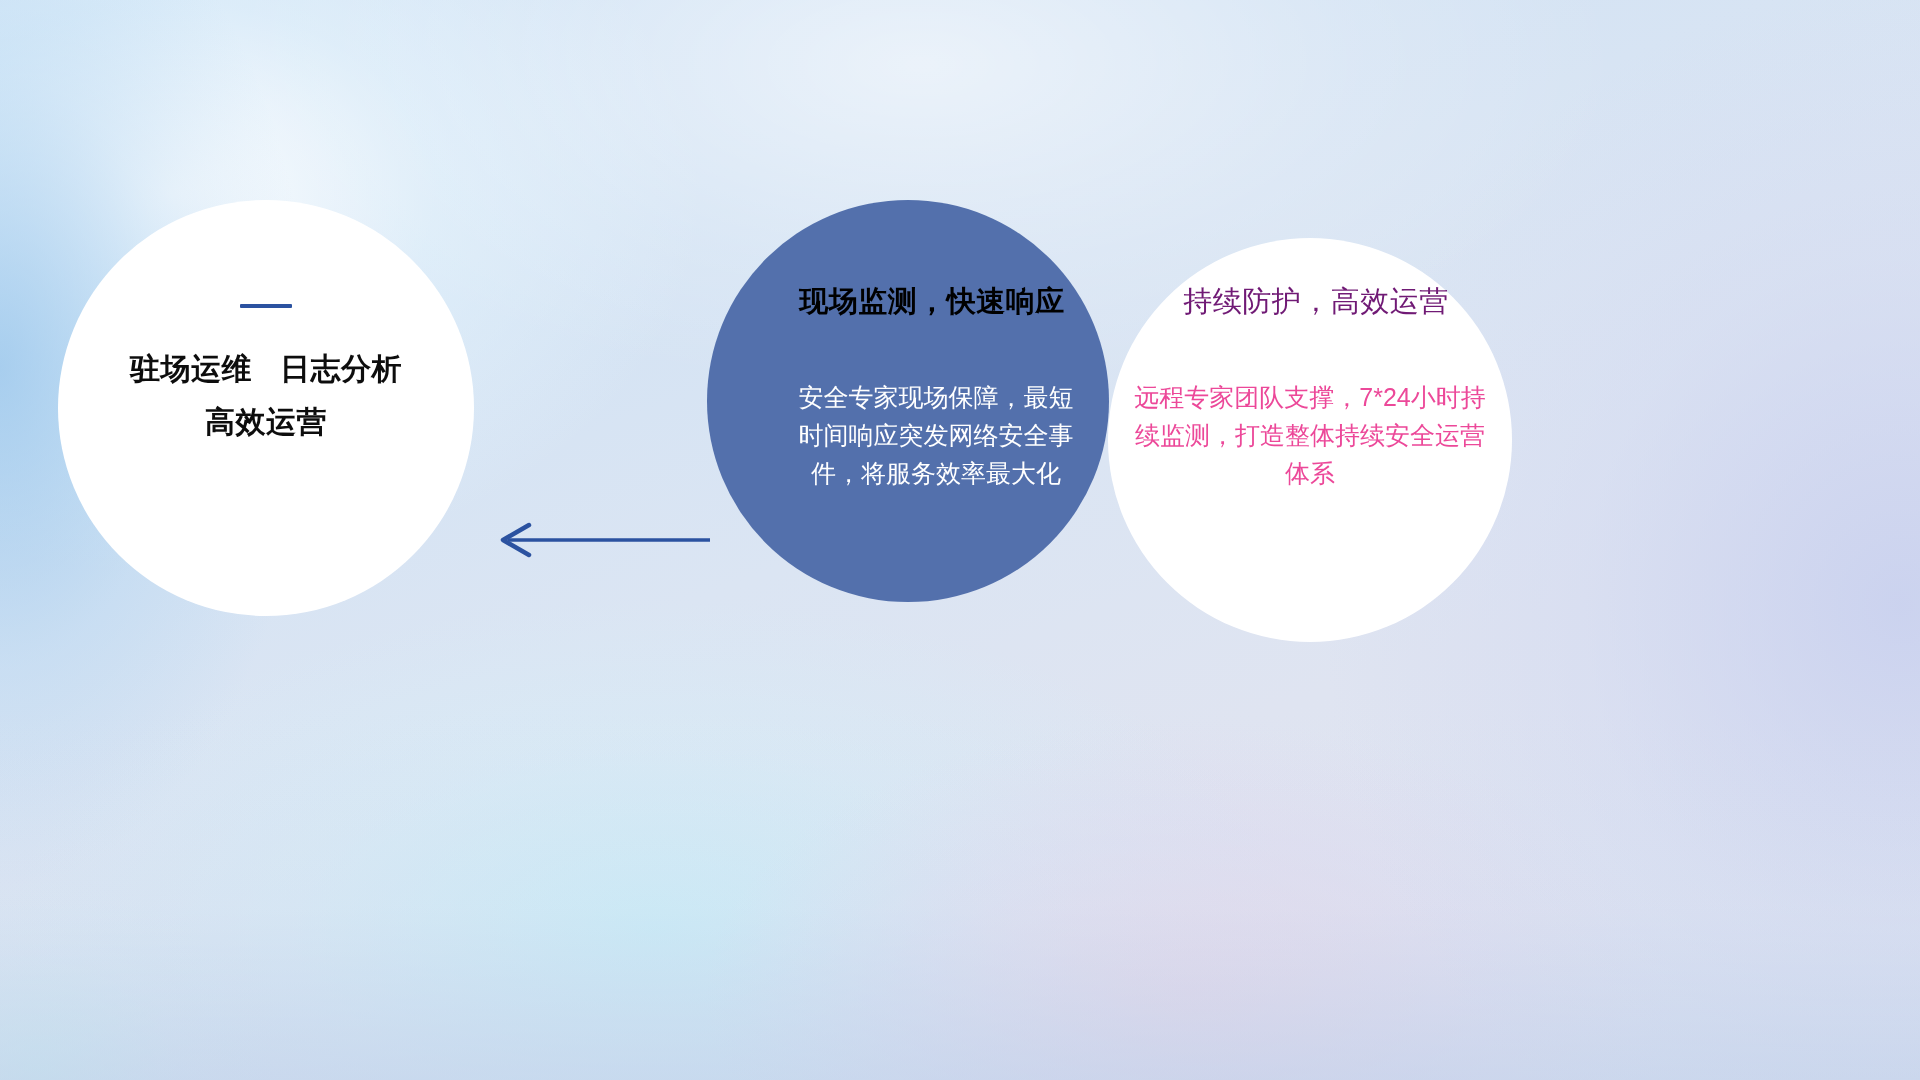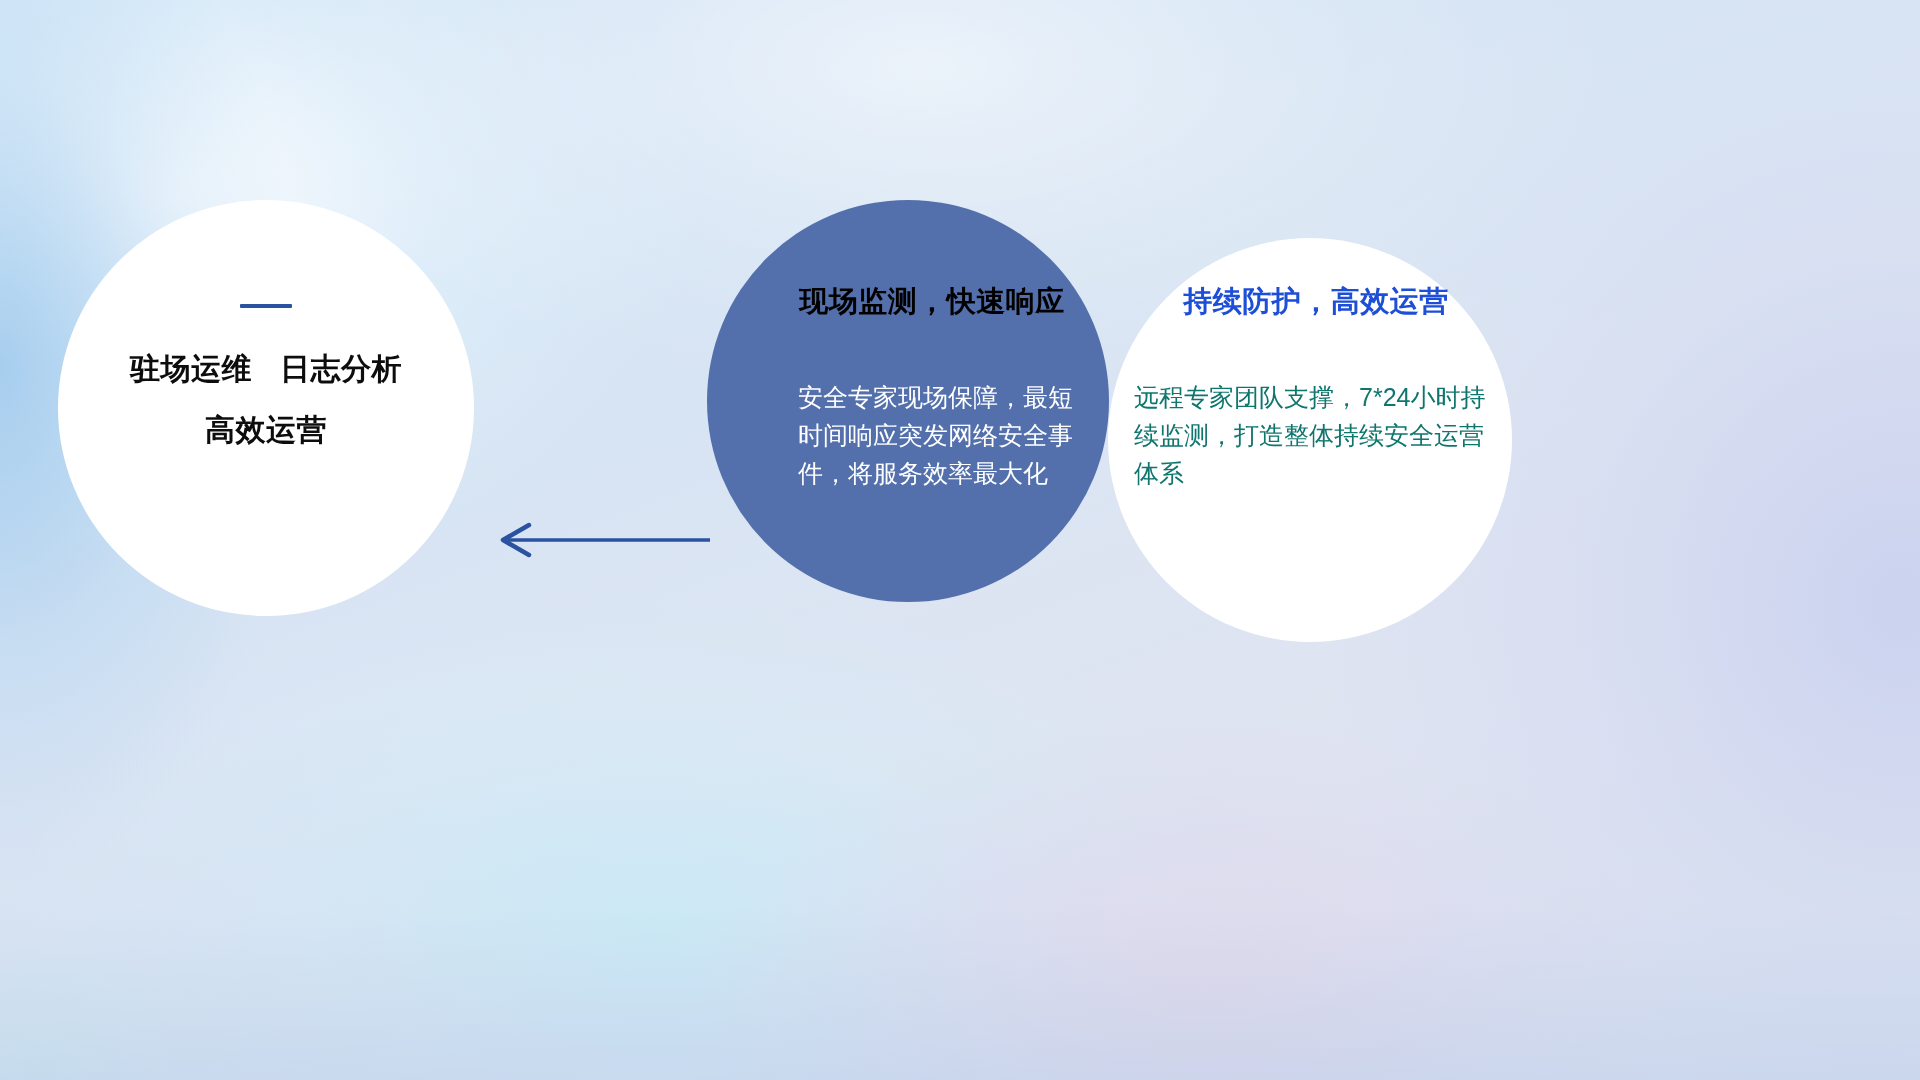--- a/index.html
+++ b/index.html
@@ -112,21 +112,21 @@
     width: 52px;
     height: 4px;
     background: #2b52a0;
     border-radius: 1px;
     margin-bottom: 44px;
   }
   .left-lines {
     display: flex;
     flex-direction: column;
     align-items: center;
-    gap: 28px;
+    gap: 20px;
   }
   .left-row {
     display: flex;
     flex-direction: row;
     justify-content: center;
     gap: 28px;
     white-space: nowrap;
   }
   .left-term {
     font-size: 30px;
@@ -144,41 +144,42 @@
     letter-spacing: 0.5px;
     white-space: nowrap;
     margin-bottom: 56px;
     position: relative;
     left: 24px;
   }
   #circle-middle .card-body {
     font-size: 25px;
     line-height: 1.52;
     color: #ffffff;
-    text-align: left;
+    text-align: center;
     width: 276px;
     position: relative;
     left: 28px;
   }
 
   
   #circle-right .card-title {
     font-size: 29px;
-    font-weight: 700;
-    color: #1d4ed8;
+    font-weight: 400;
+    color: #701a75;
     letter-spacing: 0.5px;
     white-space: nowrap;
     margin-bottom: 56px;
     position: relative;
     left: 6px;
   }
   #circle-right .card-body {
     font-size: 25px;
     line-height: 1.52;
-    color: #0f766e;
+    color: #ec4899;
+    text-align: center;
     width: 352px;
   }
 
   
   #flow-arrow {
     position: absolute;
     left: 492px;
     top: 514px;
     width: 220px;
     height: 52px;

